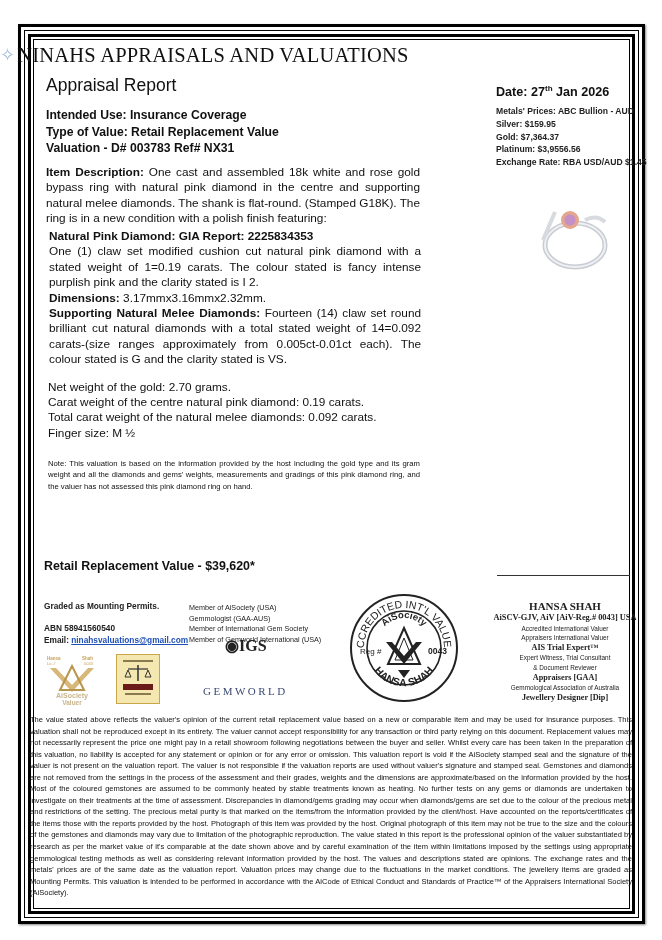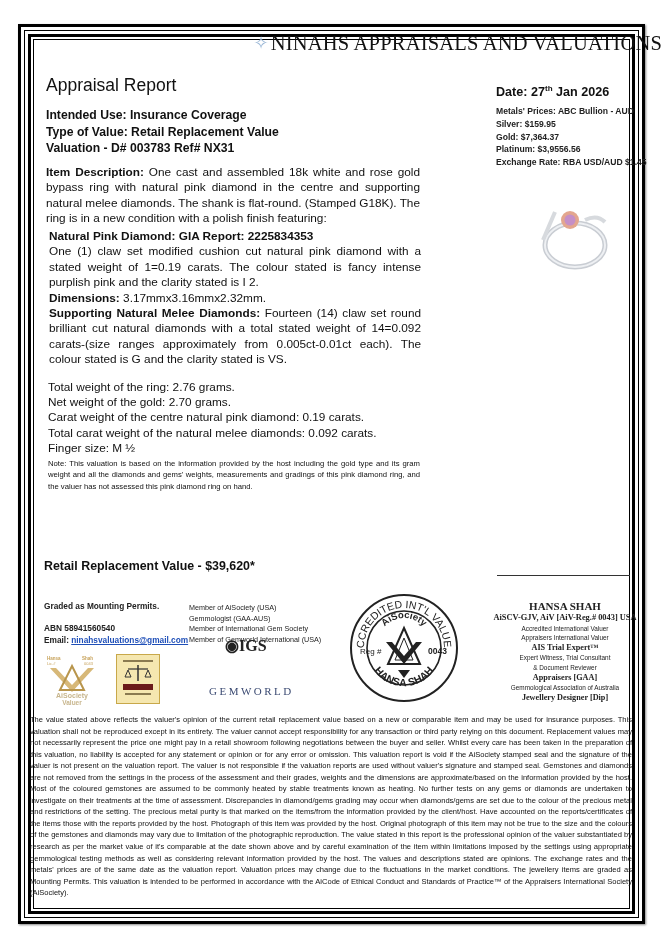--- a/index.html
+++ b/index.html
@@ -2,21 +2,21 @@
 <html><head>
 <meta charset="utf-8">
 <style>
   html, body { margin: 0; padding: 0; background: #ffffff; }
   body { width: 662px; height: 940px; position: relative; overflow: hidden; font-family: "Liberation Sans", sans-serif; color: #111; }
   .frame-outer { position: absolute; left: 18px; top: 24px; width: 627px; height: 900px; border: 3px solid #000; box-sizing: border-box; box-shadow: 1px 1px 2px #888; }
   .frame-mid { position: absolute; left: 3px; top: 3px; right: 3px; bottom: 3px; border: 1px solid #000; }
   .frame-inner { position: absolute; left: 3px; top: 3px; right: 3px; bottom: 3px; border: 3px solid #000; }
   .frame-core { position: absolute; left: 2px; top: 2px; right: 2px; bottom: 2px; border: 1px solid #000; background: #fff; }
 
-  .brand { position: absolute; top: 32px; left: 0; width: 662px; text-align: right; font-family: "Liberation Serif", serif; font-size: 20.5px; letter-spacing: 0.2px; color: #111; }
+  .brand { position: absolute; top: 44px; left: 0; width: 662px; text-align: left; font-family: "Liberation Serif", serif; font-size: 20.5px; letter-spacing: 0.2px; color: #111; }
   .brand-icon { display: inline-block; color: #9ab7d6; font-size: 18px; margin-right: 2px; vertical-align: 1px; }
 
   .title { position: absolute; left: 46px; top: 75px; font-size: 17.5px; font-weight: normal; }
   .meta-lines { position: absolute; left: 46px; top: 107px; font-size: 12.2px; font-weight: bold; line-height: 16.5px; }
 
   .date { position: absolute; left: 496px; top: 84px; font-size: 12.6px; font-weight: bold; }
   .date sup { font-size: 8px; }
   .prices { position: absolute; left: 496px; top: 105px; font-size: 8.6px; font-weight: bold; line-height: 12.8px; color: #222; }
 
   .desc { position: absolute; left: 46px; top: 165px; width: 374px; font-size: 11.8px; line-height: 15.4px; text-align: justify; }
@@ -28,21 +28,21 @@
   .retail { position: absolute; left: 44px; top: 559px; font-size: 12.4px; font-weight: bold; }
   .sig-line { position: absolute; left: 497px; top: 575px; width: 133px; border-top: 1px solid #333; }
 
   .contact { position: absolute; left: 44px; top: 600px; font-size: 8.3px; font-weight: bold; line-height: 12px; color: #222; }
   .contact .email { color: #1f4fb8; text-decoration: underline; }
   .members { position: absolute; left: 189px; top: 603px; font-size: 7.2px; line-height: 10.5px; color: #222; }
 
   .logo-ais { position: absolute; left: 44px; top: 654px; width: 56px; height: 52px; }
   .logo-trial { position: absolute; left: 116px; top: 654px; width: 44px; height: 50px; background: #f5e7b0; border: 1px solid #c8a84a; box-sizing: border-box; }
   .logo-igs { position: absolute; left: 225px; top: 620px; font-family: "Liberation Serif", serif; font-weight: bold; font-size: 16px; color: #222; margin-top: 16px; }
-  .logo-gemworld { position: absolute; left: 203px; top: 685px; font-family: "Liberation Serif", serif; font-size: 11px; letter-spacing: 2.5px; color: #3b4a72; margin-left: 6px; }
+  .logo-gemworld { position: absolute; left: 203px; top: 685px; font-family: "Liberation Serif", serif; font-size: 11px; letter-spacing: 2.5px; color: #3b4a72; }
 
   .seal { position: absolute; left: 348px; top: 592px; width: 112px; height: 112px; }
 
   .valuer { position: absolute; left: 476px; top: 600px; width: 178px; text-align: center; font-family: "Liberation Serif", serif; color: #222; }
   .valuer .name { font-size: 11px; font-weight: bold; line-height: 13px; }
   .valuer .bold { font-size: 8.4px; font-weight: bold; line-height: 10.5px; }
   .valuer .small { font-family: "Liberation Sans", sans-serif; font-size: 6.4px; line-height: 9.6px; }
   .valuer .title-b { font-size: 8.2px; font-weight: bold; line-height: 10.8px; }
 
   .disclaimer { position: absolute; left: 30px; top: 714px; width: 602px; font-size: 7.55px; line-height: 11.55px; text-align: justify; color: #111; }
@@ -92,21 +92,20 @@
 <div class="desc"><b>Item Description:</b><span> One cast and assembled 18k white and rose gold bypass ring with natural pink diamond in the centre and supporting natural melee diamonds. The shank is flat-round. (Stamped G18K). The ring is in a new condition with a polish finish featuring:</span></div>
 
 <div class="sub" style="top:229px;">
   <div style="font-weight:bold;">Natural Pink Diamond: GIA Report: 2225834353</div>
   <div>One (1) claw set modified cushion cut natural pink diamond with a stated weight of 1=0.19 carats. The colour stated is fancy intense purplish pink and the clarity stated is I 2.</div>
   <div><b>Dimensions:</b><span> 3.17mmx3.16mmx2.32mm.</span></div>
   <div><b>Supporting Natural Melee Diamonds:</b><span> Fourteen (14) claw set round brilliant cut natural diamonds with a total stated weight of 14=0.092 carats-(size ranges approximately from 0.005ct-0.01ct each). The colour stated is G and the clarity stated is VS.</span></div>
 </div>
 
 <div class="plain-list">
-  <div>Total weight of the ring: 2.76 grams.</div>
   <div>Net weight of the gold: 2.70 grams.</div>
   <div>Carat weight of the centre natural pink diamond: 0.19 carats.</div>
   <div>Total carat weight of the natural melee diamonds: 0.092 carats.</div>
   <div>Finger size: M ½</div>
 </div>
 
 <div class="note">Note: This valuation is based on the information provided by the host including the gold type and its gram weight and all the diamonds and gems' weights, measurements and gradings of this pink diamond ring, and the valuer has not assessed this pink diamond ring on hand.</div>
 
 <div class="retail">Retail Replacement Value - $39,620*</div>
 <div class="sig-line"></div>

